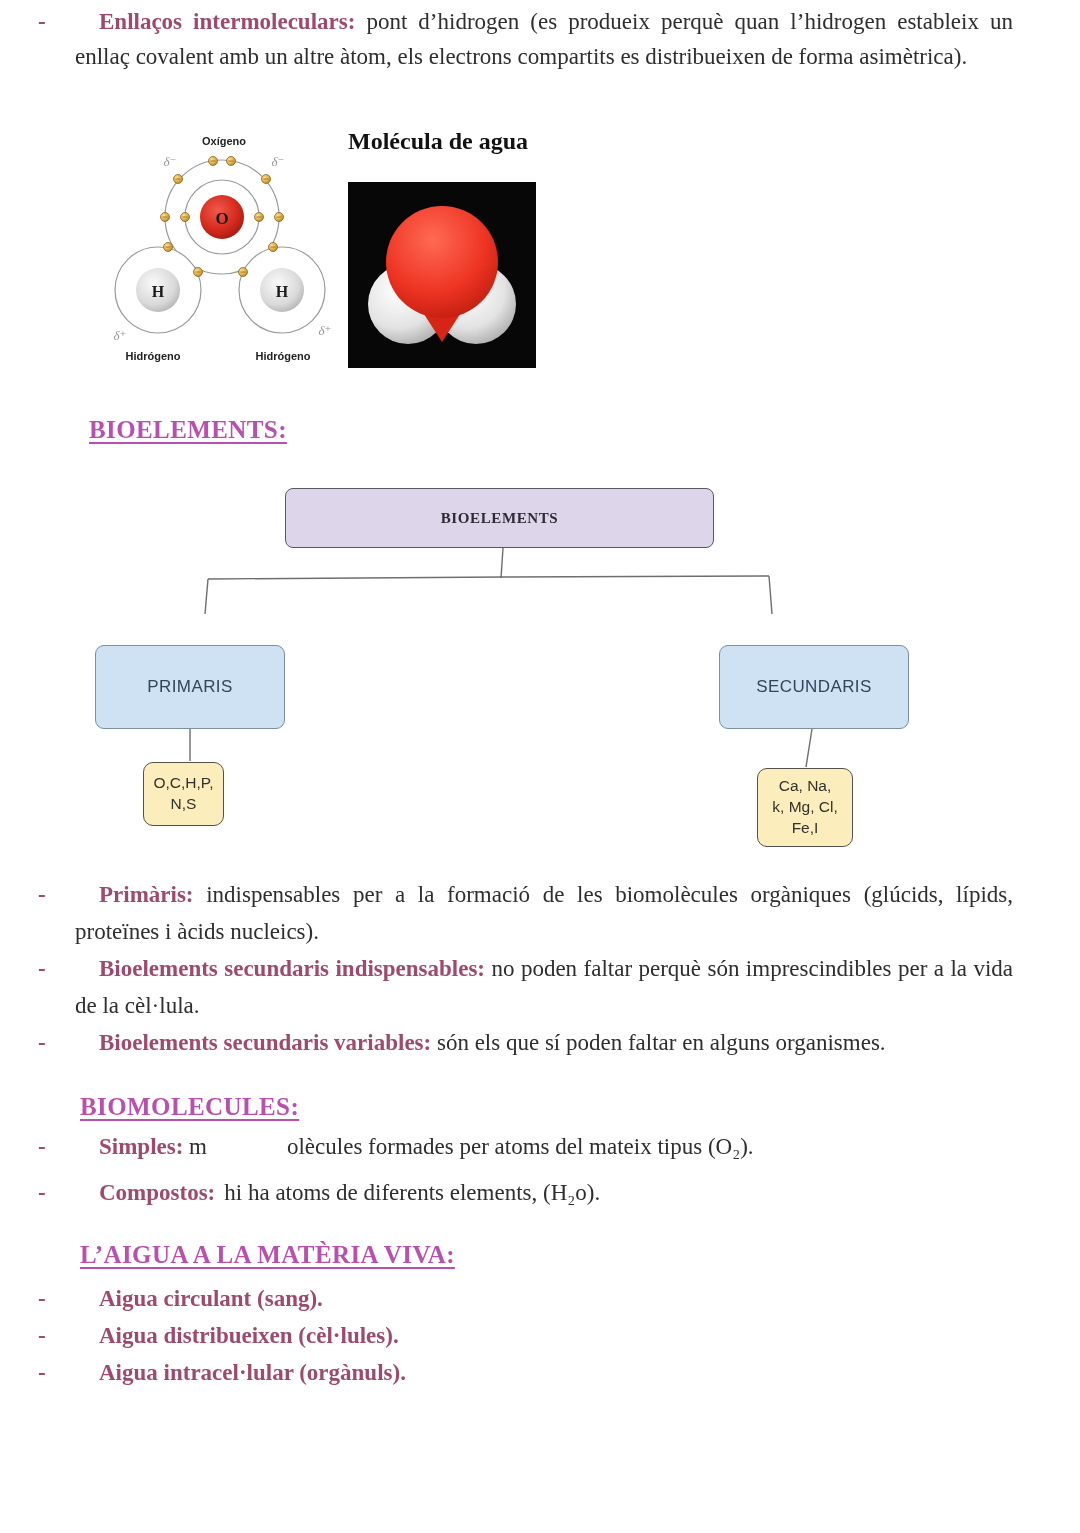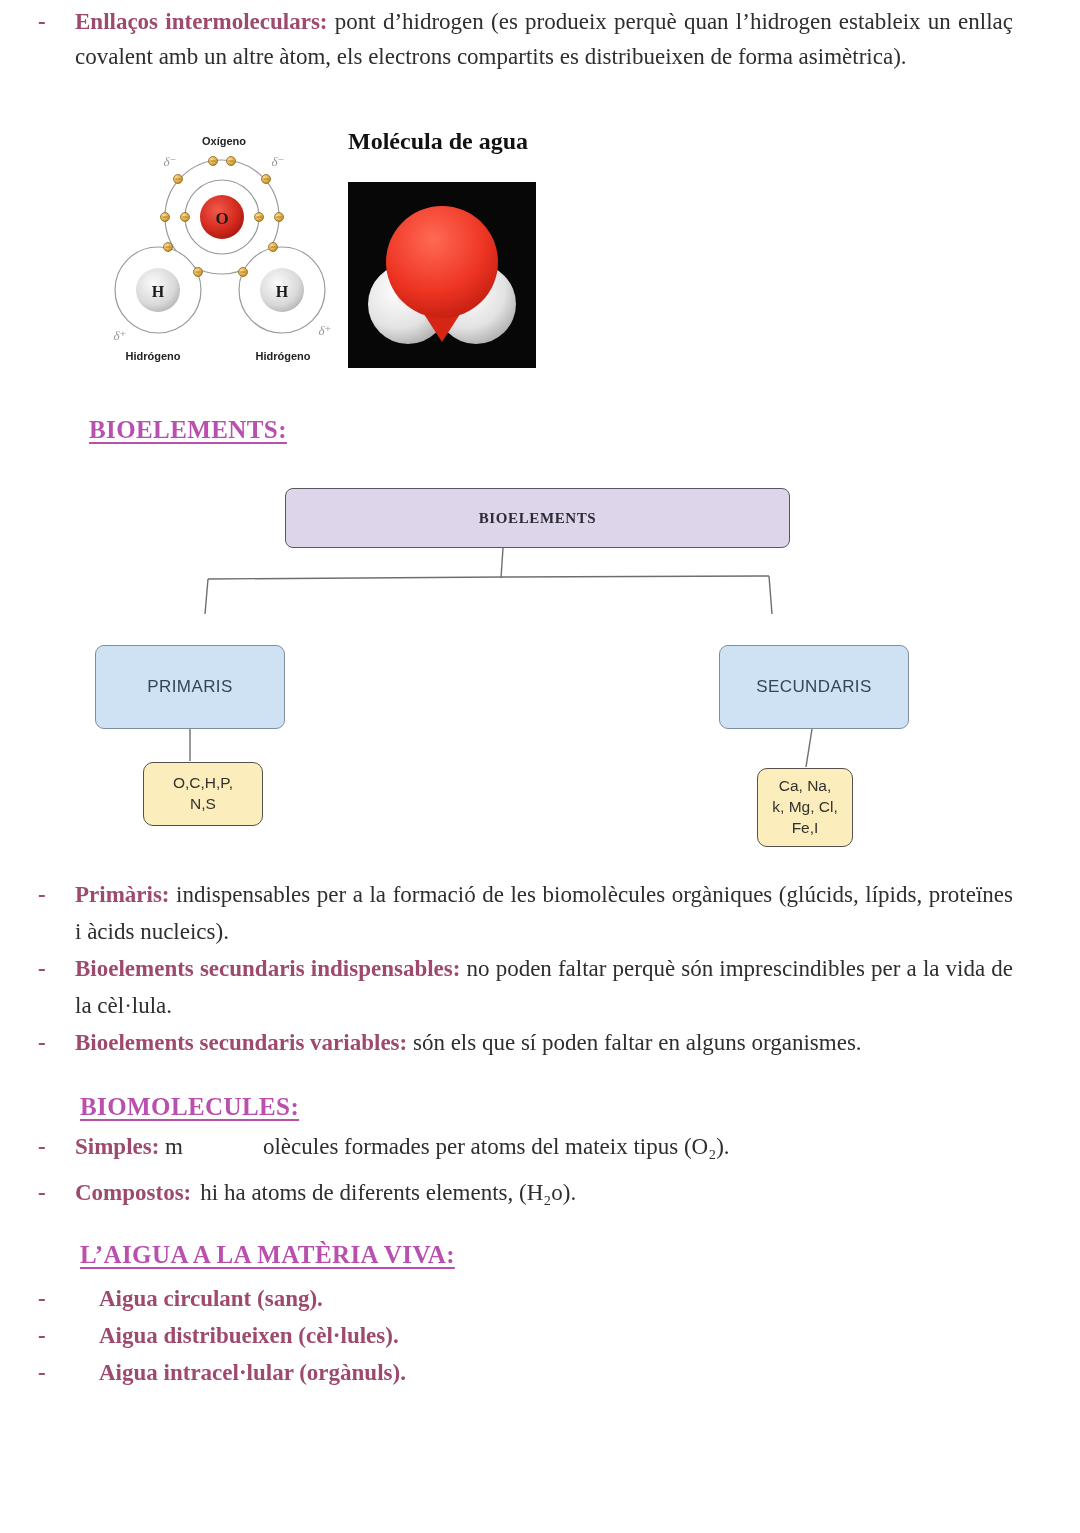--- a/index.html
+++ b/index.html
@@ -9,21 +9,21 @@
   }
   
   .bullet-block { position:absolute; left:38px; width:975px; }
   .bullet { display:flex; align-items:flex-start; }
   .dash {
     width:37px; flex:0 0 37px; font-weight:bold; color:#9e4a6e;
     font-size:23px; line-height:inherit;
   }
   .content { flex:1 1 auto; font-size:23px; }
   .justify { text-align:justify; }
-  .term { font-weight:bold; color:#9e4a6e; }
+  .term { font-weight:bold; color:#9e4a6e;margin-left:24px; }
   .plum { font-weight:bold; color:#9e4a6e;margin-left:24px; }
   .gap-big { display:inline-block; width:80px; }
   .gap-small { display:inline-block; width:9px; }
   .lh35 { line-height:35px; }
   .lh37 { line-height:37px; }
   
   .heading {
     position:absolute; margin:0; font-size:25px; font-weight:bold; color:#b94fae;
     letter-spacing:0.4px; text-decoration:underline;
     text-decoration-thickness:2px; text-underline-offset:4px;
@@ -38,38 +38,38 @@
   }
   .model-img { width:188px; height:186px; }
   
   .flowchart { position:absolute; left:0; top:470px; width:1080px; height:400px; }
   .connectors { position:absolute; left:0; top:0; }
   .fc-box {
     position:absolute; display:flex; align-items:center; justify-content:center;
     box-sizing:border-box; text-align:center;
   }
   .fc-root {
-    left:285px; top:18px; width:505px; height:60px;
+    left:285px; top:18px; width:429px; height:60px;
     background:#ddd5e9; border:1.6px solid #5c5663; border-radius:8px;
     font-family:"Liberation Serif","DejaVu Serif",serif; font-weight:bold;
     font-size:15px; letter-spacing:0.6px; color:#2e2a36;
   }
   .fc-child {
     width:190px; height:84px; background:#cfe2f3; border:1.5px solid #7d8e9e;
     border-radius:9px; font-family:"Liberation Sans","DejaVu Sans",sans-serif;
     font-size:17px; letter-spacing:0.4px; color:#32465a;
   }
   .fc-child.left  { left:95px;  top:175px; }
   .fc-child.right { left:719px; top:175px; }
   .fc-leaf {
     background:#fceebc; border:1.6px solid #55514a; border-radius:10px;
     font-family:"Liberation Sans","DejaVu Sans",sans-serif; font-size:15.5px;
     color:#33312c; white-space:pre-line; line-height:1.35;
   }
-  .fc-leaf.left  { left:143px; top:292px; width:120px; height:64px; }
+  .fc-leaf.left  { left:143px; top:292px; width:81px; height:64px; }
   .fc-leaf.right { left:757px; top:298px; width:96px; height:79px; }
 </style>
 </head>
 <body>
 
 <div class="page">
 
   <div class="bullet-block" style="top:4px;">
     <div class="bullet lh35">
       <span class="dash">-</span>

